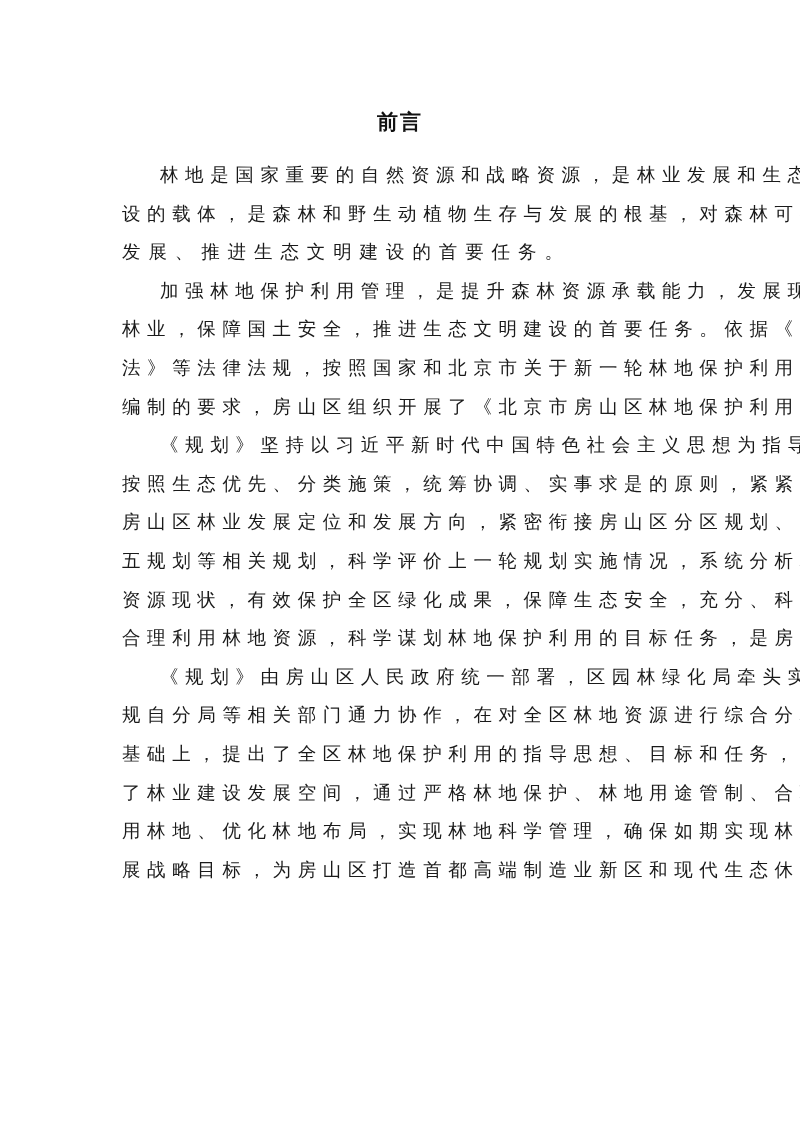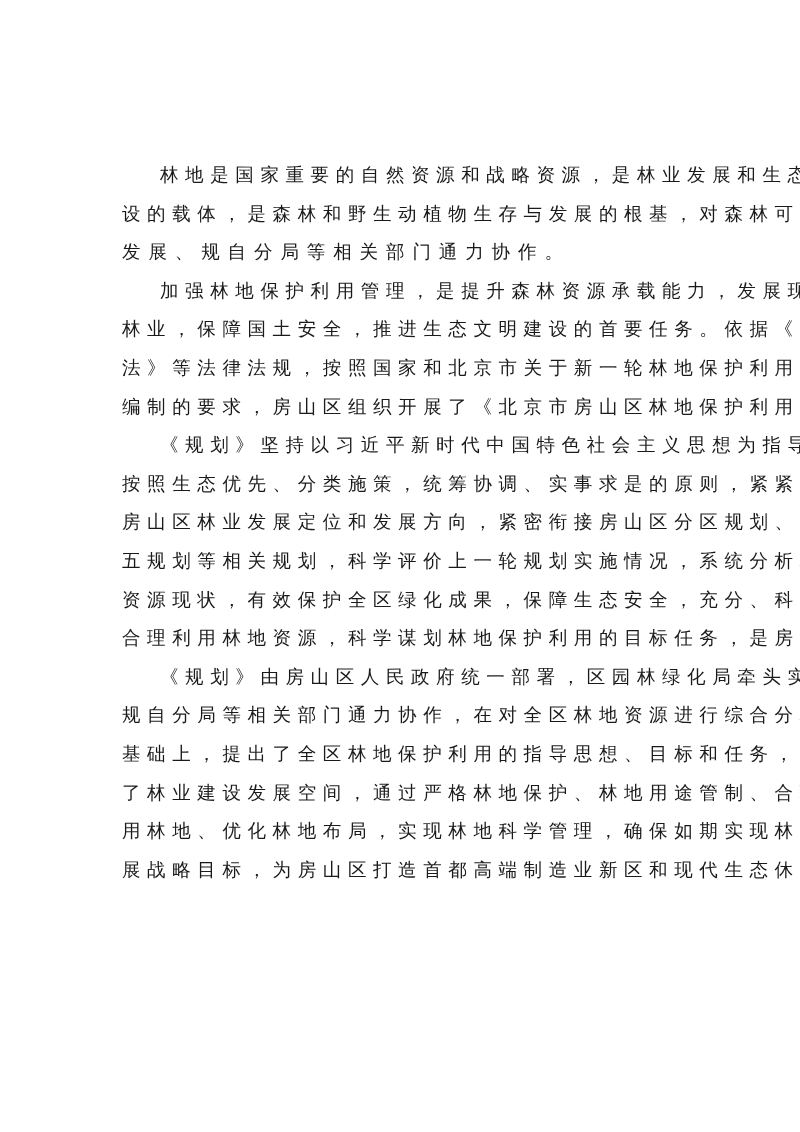--- a/index.html
+++ b/index.html
@@ -21,26 +21,27 @@
     height: 38.6px; line-height: 38.6px; font-size: 18.5px;
     white-space: nowrap; letter-spacing: 7.9px; color: #1a1a1a;
   }
   .line.indent { padding-left: 38px; }
   .line.tight { letter-spacing: 6.6px; }
 </style>
 </head>
 <body>
 
 <div class="page">
+  <div class="title">前言</div>
 
   <div class="body">
 
     <div class="line indent tight">林地是国家重要的自然资源和战略资源，是林业发展和生态建</div>
     <div class="line tight">设的载体，是森林和野生动植物生存与发展的根基，对森林可持续</div>
-    <div class="line">发展、规自分局等相关部门通力协作。</div>
+    <div class="line">发展、推进生态文明建设的首要任务。</div>
 
     <div class="line indent tight">加强林地保护利用管理，是提升森林资源承载能力，发展现代</div>
     <div class="line tight">林业，保障国土安全，推进生态文明建设的首要任务。依据《森林</div>
     <div class="line tight">法》等法律法规，按照国家和北京市关于新一轮林地保护利用规划</div>
     <div class="line tight">编制的要求，房山区组织开展了《北京市房山区林地保护利用规划</div>
 
     <div class="line indent tight">《规划》坚持以习近平新时代中国特色社会主义思想为指导，</div>
     <div class="line tight">按照生态优先、分类施策，统筹协调、实事求是的原则，紧紧围绕</div>
     <div class="line tight">房山区林业发展定位和发展方向，紧密衔接房山区分区规划、十四</div>
     <div class="line tight">五规划等相关规划，科学评价上一轮规划实施情况，系统分析林地</div>

